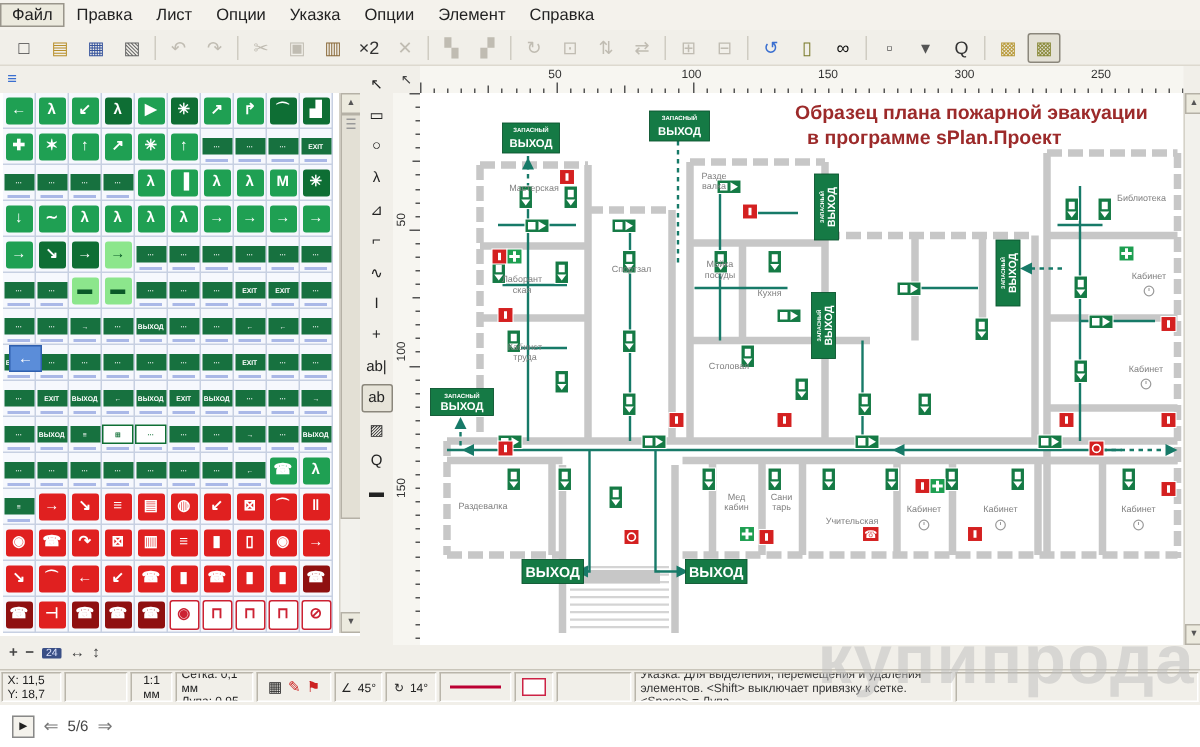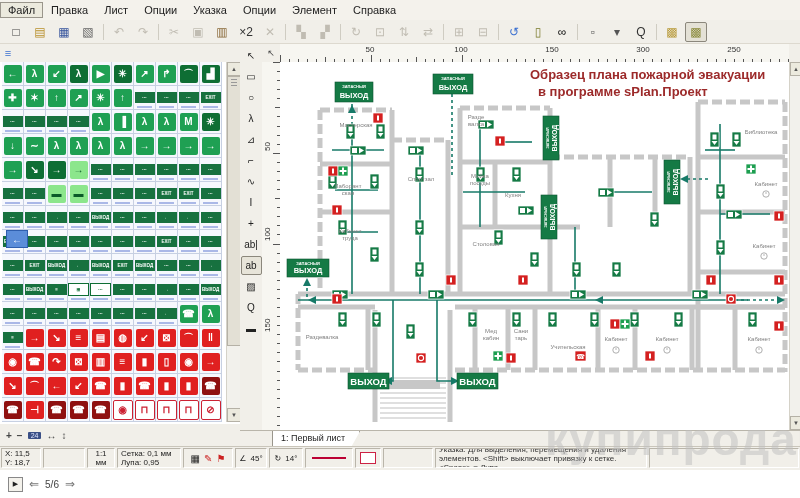--- a/index.html
+++ b/index.html
@@ -1289,35 +1289,32 @@
   </div>
 
   <div id="libctrl">
     <span class="lc">+</span>
     <span class="lc">−</span>
     <span id="lc-badge">24</span>
     <span class="lc">↔</span>
     <span class="lc">↕</span>
   </div>
 
-  <div id="tabrow">
-    <div id="sheettab">1: Первый лист</div>
-  </div>
 
   <div id="statusbar">
     <div class="scell" style="width:40px">
       <span>X: 11,5</span>
       <span>Y: 18,7</span>
     </div>
     <div class="scell" style="width:42px"></div>
     <div class="scell" style="width:28px;text-align:center">
       <span>1:1</span>
         <span>мм</span>
     </div>
-    <div class="scell" style="width:64px">
+    <div class="scell" style="width:52px">
       <span>Сетка: 0,1 мм</span>
         <span>Лупа:  0,95</span>
     </div>
     <div class="scell row" style="width:50px">
       <span class="sic">▦</span>
       <span class="sic red">✎</span>
       <span class="sic red">⚑</span>
     </div>
     <div class="scell row" style="width:32px">
       <span>∠</span>

